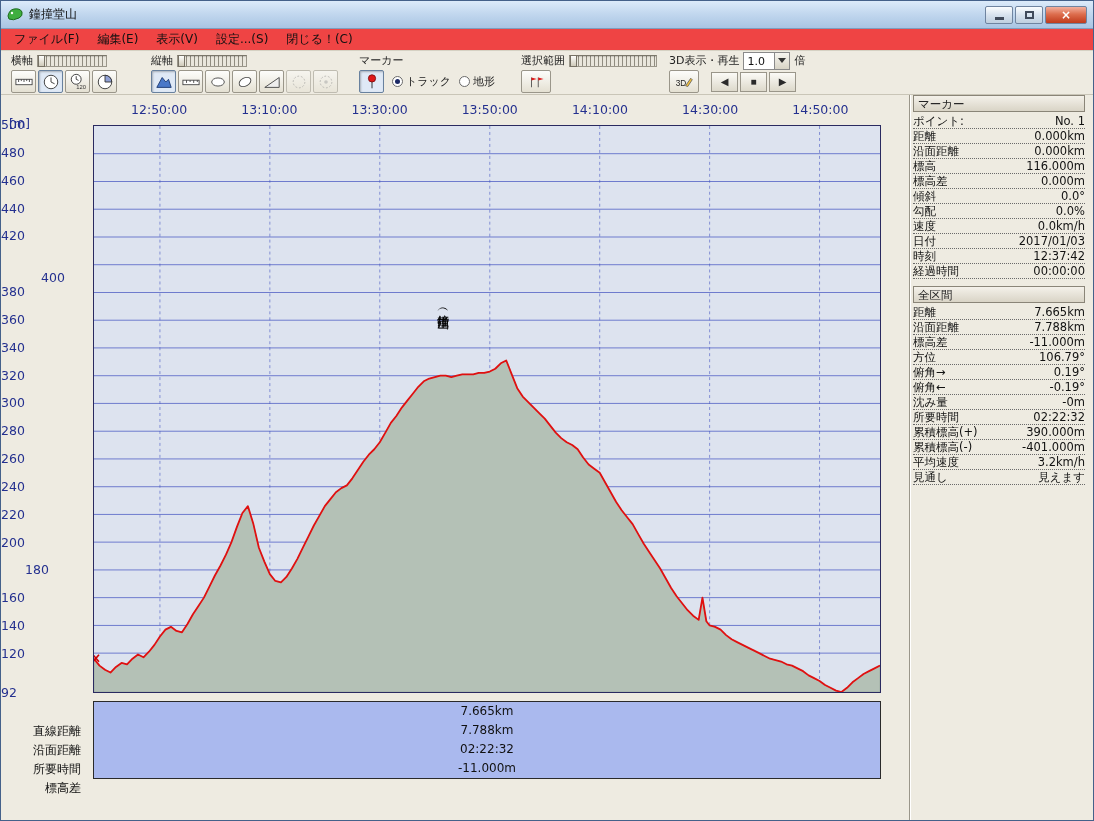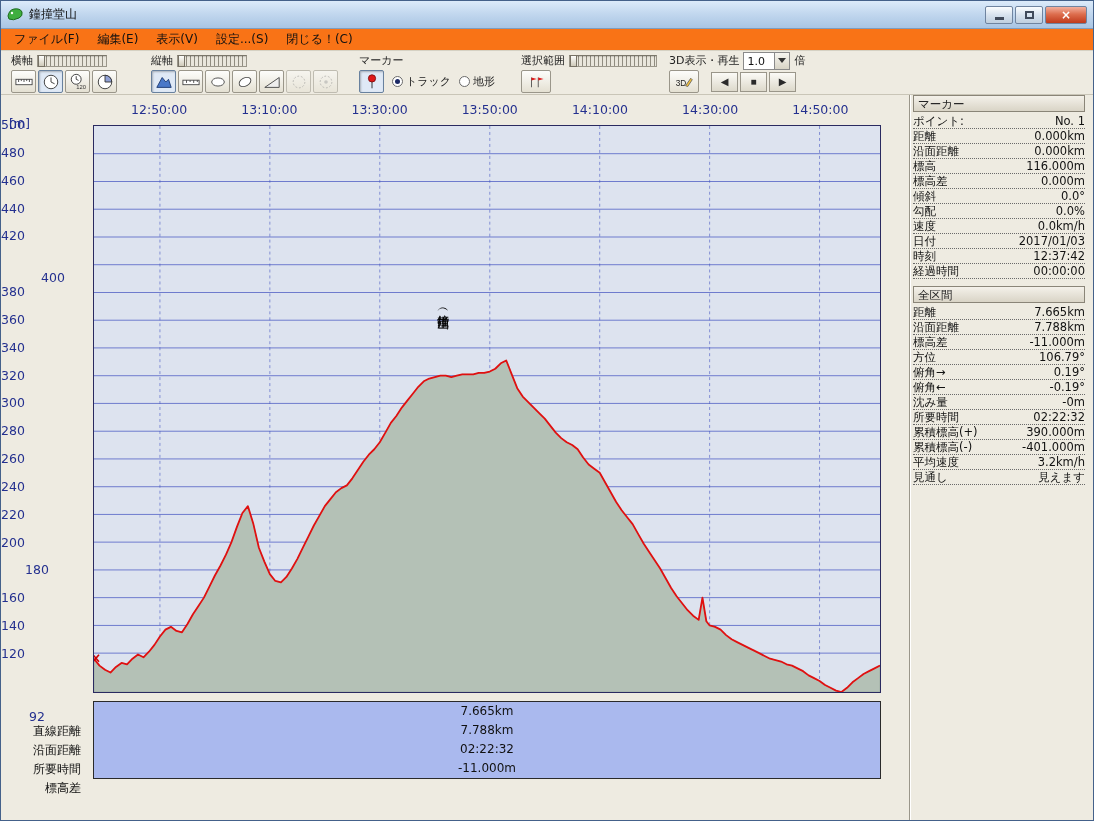--- a/index.html
+++ b/index.html
@@ -11,21 +11,21 @@
     border-bottom:1px solid #7f9cbd;display:flex;align-items:center;padding:0 6px;}
   .title-icon{width:17px;height:15px;margin-right:5px;}
   .title-text{font-size:12px;color:#111;}
   .win-btns{margin-left:auto;display:flex;gap:2px;}
   .wbtn{width:28px;height:18px;border:1px solid #6f84a0;border-radius:2px;display:flex;align-items:center;justify-content:center;
     background:linear-gradient(180deg,#fbfdfe,#d7e2ee 50%,#bfcfdf);font-size:10px;color:#333;cursor:default;}
   .wbtn .minbar{width:9px;height:3px;background:#404a5a;margin-top:7px;}
   .wbtn .maxbox{width:9px;height:8px;border:2px solid #404a5a;}
   .wbtn.close{width:42px;background:linear-gradient(180deg,#f3b09e,#dd6e4e 45%,#c03a1c);color:#fff;font-weight:bold;font-size:12px;}
   
-  .menubar{position:absolute;left:0;top:28px;width:100%;height:22px;background:#f97316;border-bottom:1px solid #d5d1c3;
+  .menubar{position:absolute;left:0;top:28px;width:100%;height:22px;background:#ef4444;border-bottom:1px solid #d5d1c3;
     display:flex;align-items:center;padding-left:4px;}
   .menu-item{font-size:12px;color:#111;padding:2px 9px;}
   
   .toolbar{position:absolute;left:0;top:50px;width:100%;height:44px;background:#eeebe1;border-bottom:1px solid #c9c5b7;}
   .tgroup{position:absolute;top:1px;height:42px;}
   .tlabel{font-size:11px;color:#222;display:inline-block;vertical-align:middle;}
   .trow1{height:17px;display:flex;align-items:center;gap:4px;}
   .trow2{height:25px;display:flex;align-items:center;gap:2px;}
   .slider{position:relative;height:12px;border:1px solid #9a968a;border-top-color:#7b776b;background:
       repeating-linear-gradient(90deg,#908c80 0 1px,#e9e6dc 1px 4px);box-shadow:inset 1px 1px 1px rgba(0,0,0,.15);}
@@ -288,21 +288,21 @@
         <div class="ytick" style="top: 300.431px;">300</div>
         <div class="ytick" style="top: 328.275px;">280</div>
         <div class="ytick" style="top: 356.118px;">260</div>
         <div class="ytick" style="top: 383.961px;">240</div>
         <div class="ytick" style="top: 411.804px;">220</div>
         <div class="ytick" style="top: 439.647px;">200</div>
         <div class="ytick" style="top: 467.49px; margin-left: 24px;">180</div>
         <div class="ytick" style="top: 495.333px;">160</div>
         <div class="ytick" style="top: 523.176px;">140</div>
         <div class="ytick" style="top: 551.02px;">120</div>
-        <div class="ytick" style="top: 614px; padding-left: 28px;">92</div>
+        <div class="ytick" style="top: 590px;">92</div>
       </div>
     <div class="plot">
       <svg id="profile-svg" preserveAspectRatio="none" viewBox="0 0 788 568">
           <line class="hgrid" x1="0" y1="27.8" x2="788" y2="27.8"></line>
           <line class="hgrid" x1="0" y1="55.7" x2="788" y2="55.7"></line>
           <line class="hgrid" x1="0" y1="83.5" x2="788" y2="83.5"></line>
           <line class="hgrid" x1="0" y1="111.4" x2="788" y2="111.4"></line>
           <line class="hgrid" x1="0" y1="139.2" x2="788" y2="139.2"></line>
           <line class="hgrid" x1="0" y1="167.1" x2="788" y2="167.1"></line>
           <line class="hgrid" x1="0" y1="194.9" x2="788" y2="194.9"></line>

